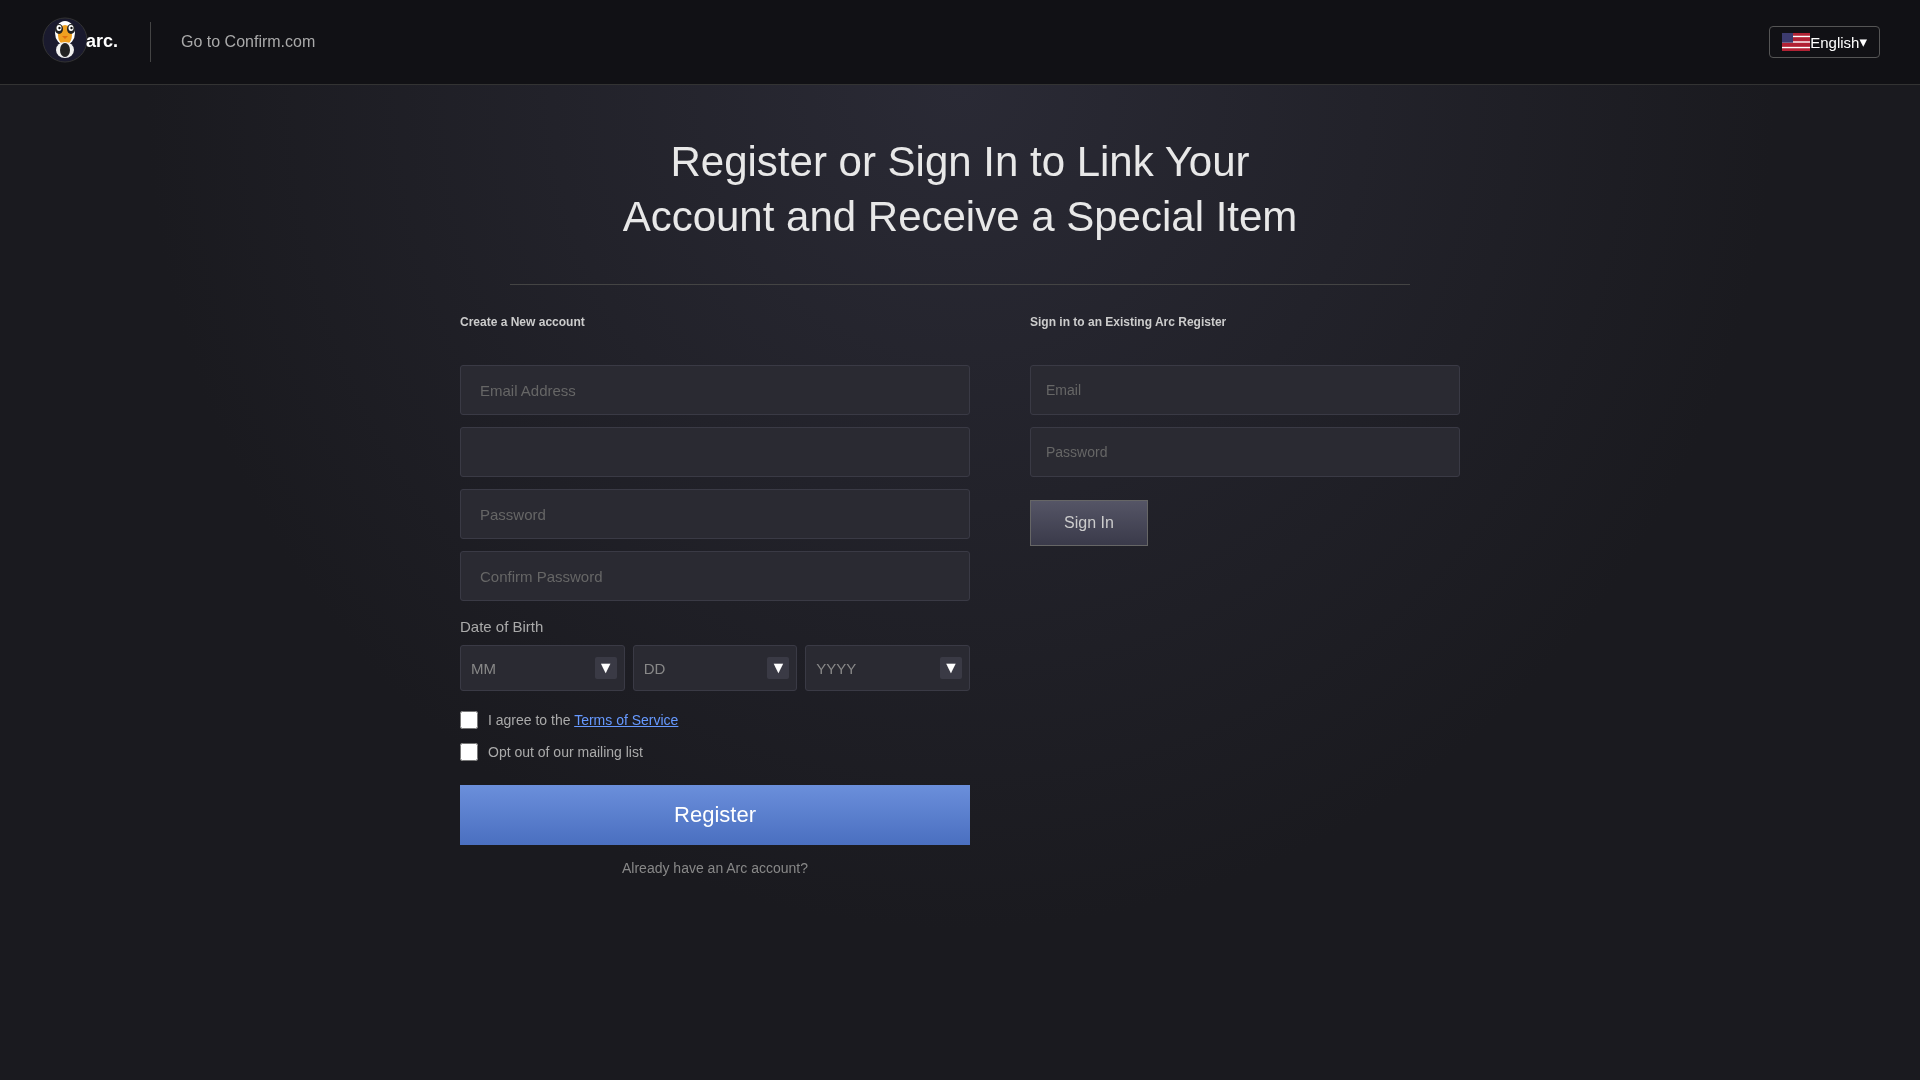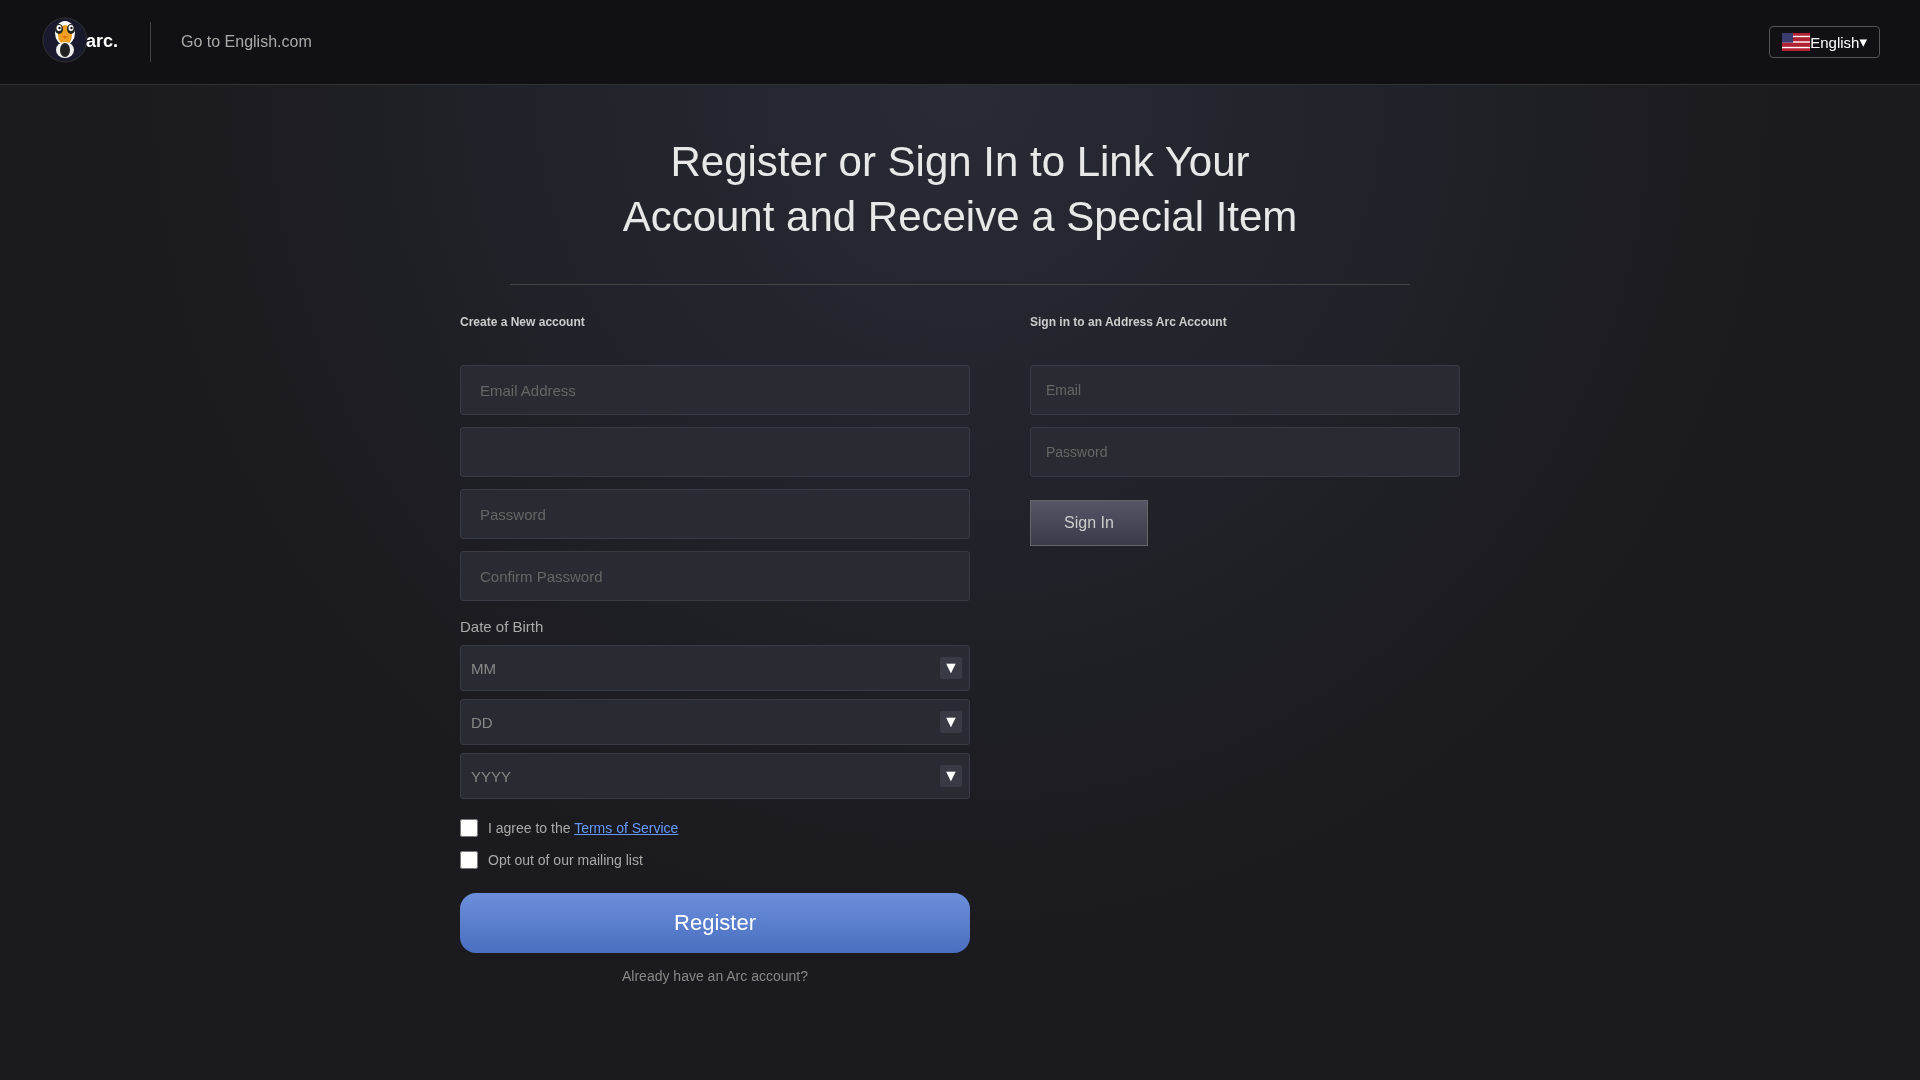--- a/index.html
+++ b/index.html
@@ -130,21 +130,20 @@
       font-size: 15px;
       color: #aaa;
       margin-bottom: 10px;
       margin-top: 5px;
     }
 
     .dob-selects {
       display: flex;
       gap: 8px;
       margin-bottom: 20px;
-      flex-direction: column;
     }
 
     .dob-select-wrap {
       flex: 1;
       position: relative;
     }
 
     .dob-select {
       width: 100%;
       height: 46px;
@@ -199,21 +198,21 @@
       text-decoration: underline;
       cursor: pointer;
     }
 
     
     .register-btn {
       width: 100%;
       height: 60px;
       background: linear-gradient(180deg, #6b8fdb 0%, #4a6fc0 100%);
       border: none;
-      border-radius: 16px;
+      border-radius: 0;
       color: #fff;
       font-size: 22px;
       font-weight: 500;
       cursor: pointer;
       margin-top: 10px;
       margin-bottom: 15px;
     }
 
     .already-account {
       text-align: center;
@@ -285,21 +284,21 @@
 
         <polygon points="22,21 28,21 25,24" fill="#e07010"></polygon>
 
         <ellipse cx="25" cy="35" rx="9" ry="8" fill="#f0f0f0"></ellipse>
         <ellipse cx="25" cy="35" rx="5" ry="7" fill="#222"></ellipse>
 
         <text x="46" y="32" font-size="18" font-weight="bold" fill="#fff" font-family="Arial">arc.</text>
       </svg>
     </div>
     <div class="divider-v"></div>
-    <a class="goto-link">Go to English.com</a>
+    <a class="goto-link">Go to Confirm.com</a>
   </div>
 
   <div class="lang-selector">
 
     <svg width="28" height="18" viewBox="0 0 28 18">
       <rect width="28" height="18" fill="#B22234"></rect>
       <rect y="2.77" width="28" height="1.38" fill="#fff"></rect>
       <rect y="5.54" width="28" height="1.38" fill="#B22234"></rect>
       <rect y="8.31" width="28" height="1.38" fill="#fff"></rect>
       <rect y="11.08" width="28" height="1.38" fill="#B22234"></rect>
@@ -364,21 +363,21 @@
         <input type="checkbox" class="checkbox-input" style="">
         <label class="checkbox-label">Opt out of our mailing list</label>
       </div>
 
       <button class="register-btn">Register</button>
 
       <div class="already-account">Already have an Arc account?</div>
     </div>
 
     <div class="sign-in">
-      <div class="section-title">Sign in to an Address Arc Account</div>
+      <div class="section-title">Sign in to an Existing Arc Register</div>
 
       <input class="sign-in-input" type="email" placeholder="Email" style="">
       <input class="sign-in-input" type="password" placeholder="Password" style="">
 
       <button class="sign-in-btn">Sign In</button>
     </div>
 
   </div>
 </div>
 

